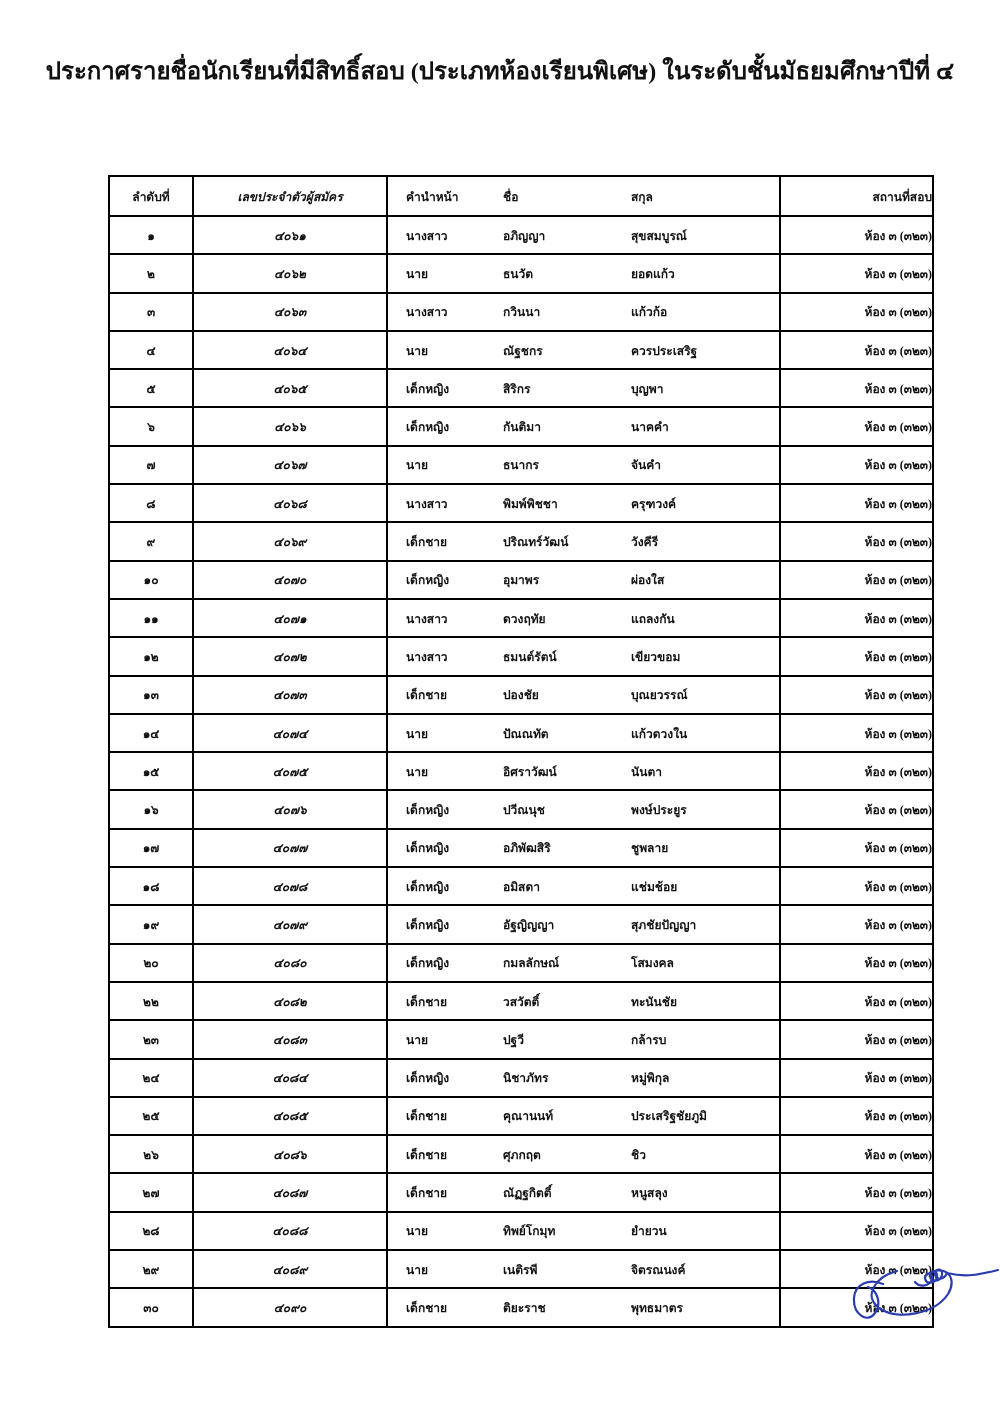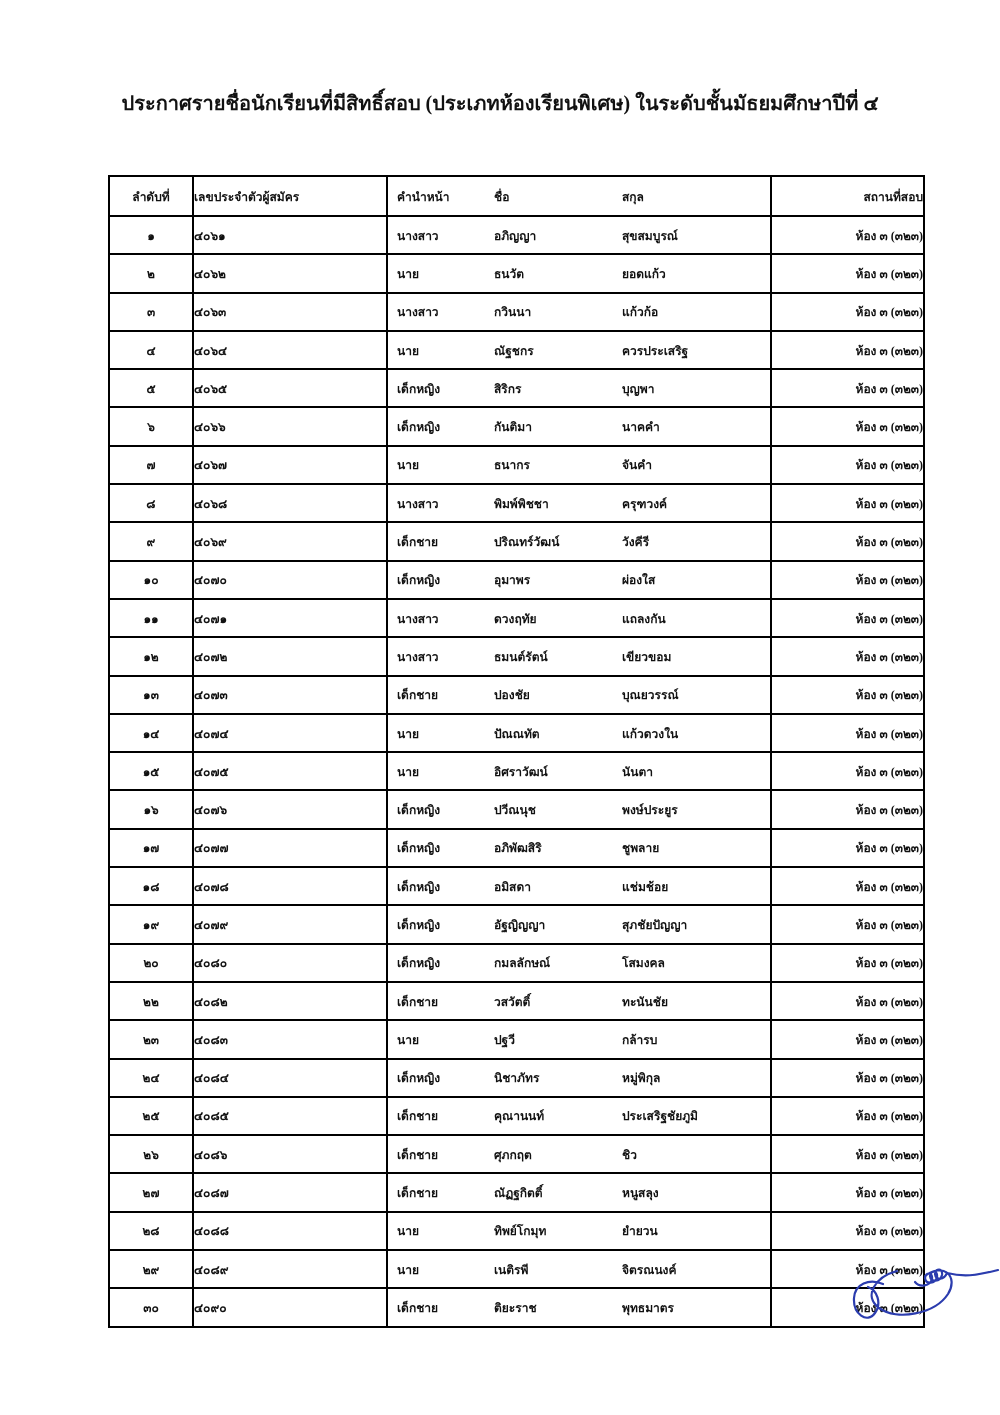--- a/index.html
+++ b/index.html
@@ -5,34 +5,34 @@
   html,body{margin:0;padding:0;background:#e8e8e8;}
   .page{
     position:relative;
     width:1000px;height:1415px;
     margin:0 auto;
     background:#ffffff;
     font-family:"Liberation Serif","DejaVu Serif",serif;
     color:#111111;
     overflow:hidden;
   }
-  .titles{padding-top:82px;text-align:center;font-weight:bold;font-size:20px;line-height:42px;}
+  .titles{padding-top:50px;text-align:center;font-weight:bold;font-size:24px;line-height:42px;}
   table.students{
     position:absolute;left:108px;top:175px;
     width:798px;
     border-collapse:collapse;
     table-layout:fixed;
     font-size:12px;font-weight:bold;
   }
   th,td{border:2px solid #000;padding:0;overflow:hidden;white-space:nowrap;}
   thead th{height:38px;font-weight:bold;}
   tbody td{height:36.3px;}
   .c-no{width:82px;text-align:center;}
-  .c-id{width:192px;text-align:left;}
-  .c-name{width:373px;text-align:left;padding-left:9px;}
+  .c-id{width:192px;text-align:center;font-style:italic;}
+  .c-name{width:373px;text-align:left;padding-left:18px;}
   .c-venue{width:151px;text-align:right;}
   .sp-prefix{display:inline-block;width:97px;}
   .sp-fname{display:inline-block;width:128px;}
   .sp-lname{display:inline-block;}
   .signature{position:absolute;left:835px;top:1250px;width:170px;height:95px;pointer-events:none;}
 </style>
 </head>
 <body>
 
 <div class="page">

